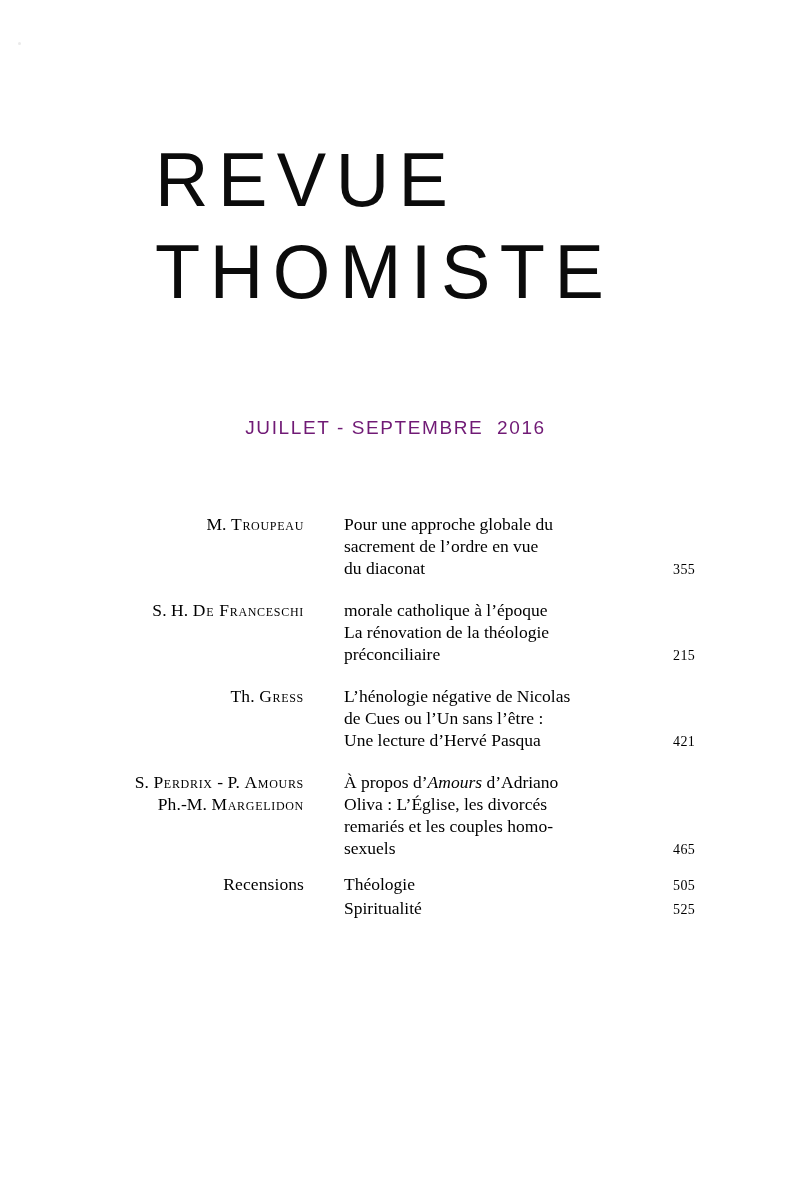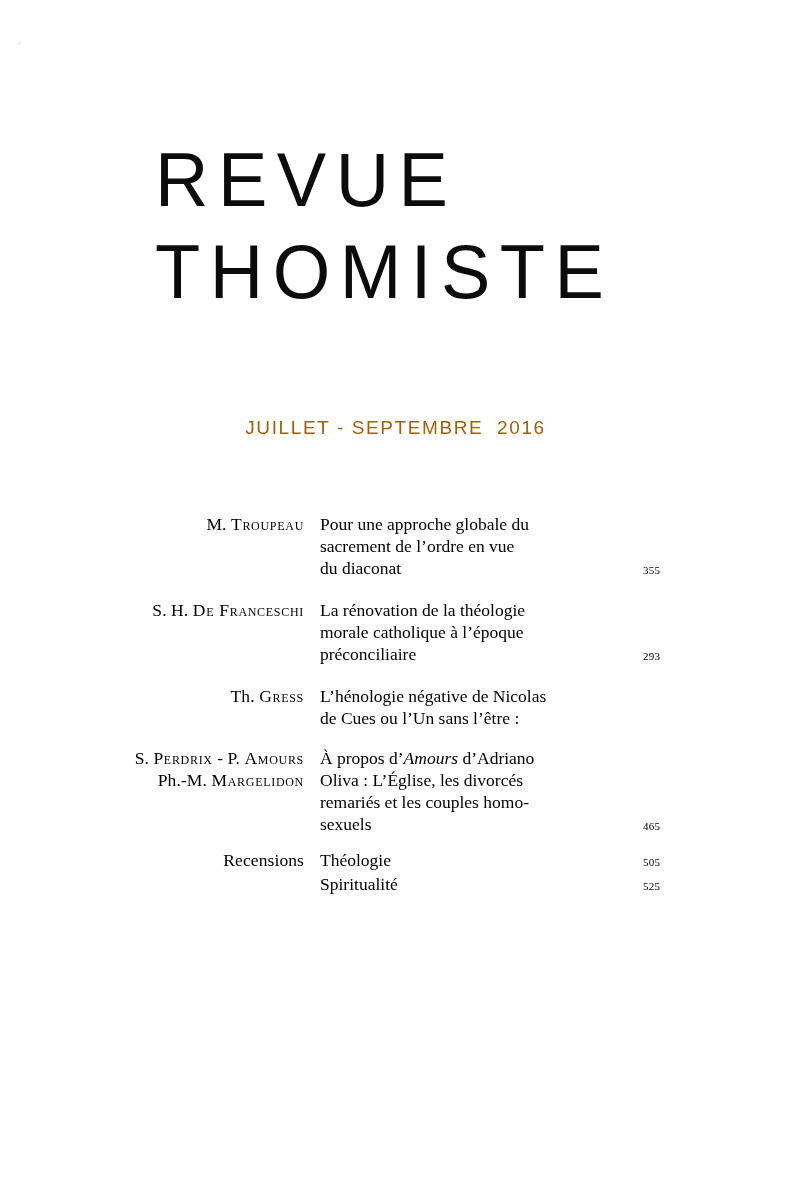--- a/index.html
+++ b/index.html
@@ -43,36 +43,37 @@
   .issue-date {
     position: absolute;
     left: 0;
     right: 0;
     top: 417px;
     text-align: center;
     font-family: "Liberation Sans", "DejaVu Sans", sans-serif;
     font-weight: 400;
     font-size: 19px;
     letter-spacing: 1.6px;
-    color: #a16207;
+    color: #701a75;
     white-space: pre;
   }
 
   
   .toc {
     position: absolute;
     left: 95px;
     top: 513px;
     width: 600px;
   }
 
   .toc-entry {
     display: flex;
     align-items: flex-start;
     margin-bottom: 18px;
+    gap: 24px;
   }
   .toc-entry:last-child { margin-bottom: 0; }
 
   .authors {
     width: 225px;
     flex: 0 0 225px;
     text-align: right;
     padding-right: 16px;
     box-sizing: border-box;
     font-size: 17.5px;
@@ -99,22 +100,22 @@
   }
   .title-text {
     flex: 1 1 auto;
   }
   .title-text i {
     font-style: italic;
   }
   .folio {
     flex: 0 0 52px;
     width: 52px;
-    text-align: left;
-    font-size: 11px;
+    text-align: right;
+    font-size: 14px;
     letter-spacing: 0.3px;
     font-feature-settings: "onum" 1;
     font-variant-numeric: oldstyle-nums;
     font-family: Liberation Serif, serif;
   }
 
   
   .toc-entry.recensions {
     margin-top: 12px;
   }
@@ -180,45 +181,49 @@
               <span class="folio">355</span>
             </div>
           </div>
         </div>
         <div class="toc-entry">
           <div class="authors">
             <div class="author-line">S. H. <span class="sc">De Franceschi</span></div>
           </div>
           <div class="titles">
             <div class="title-line">
+              <span class="title-text">morale catholique à l’époque</span>
+              <span class="folio"></span>
+            </div>
+            <div class="title-line">
               <span class="title-text">La rénovation de la théologie</span>
               <span class="folio"></span>
             </div>
             <div class="title-line">
-              <span class="title-text">morale catholique à l’époque</span>
-              <span class="folio"></span>
-            </div>
-            <div class="title-line">
               <span class="title-text">préconciliaire</span>
-              <span class="folio">293</span>
+              <span class="folio">215</span>
             </div>
           </div>
         </div>
         <div class="toc-entry">
           <div class="authors">
             <div class="author-line">Th. <span class="sc">Gress</span></div>
           </div>
           <div class="titles">
             <div class="title-line">
               <span class="title-text">L’hénologie négative de Nicolas</span>
               <span class="folio"></span>
             </div>
             <div class="title-line">
               <span class="title-text">de Cues ou l’Un sans l’être :</span>
               <span class="folio"></span>
+            </div>
+            <div class="title-line">
+              <span class="title-text">Une lecture d’Hervé Pasqua</span>
+              <span class="folio">421</span>
             </div>
           </div>
         </div>
         <div class="toc-entry">
           <div class="authors">
             <div class="author-line">S. <span class="sc">Perdrix</span> - P. <span class="sc">Amours</span></div>
             <div class="author-line">Ph.-M. <span class="sc">Margelidon</span></div>
           </div>
           <div class="titles">
             <div class="title-line">

